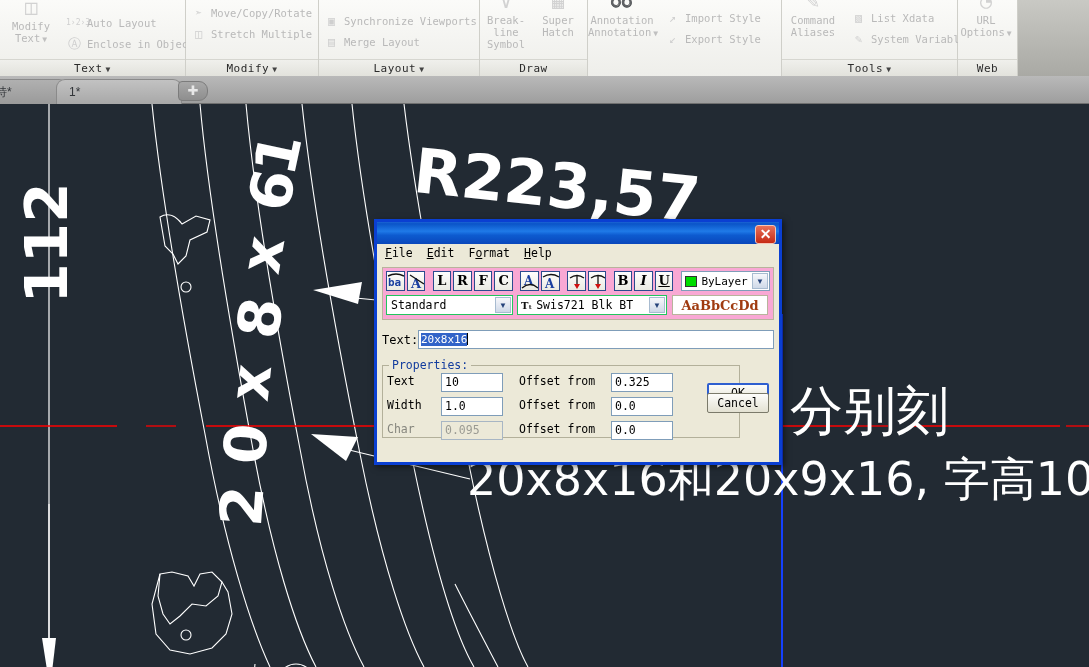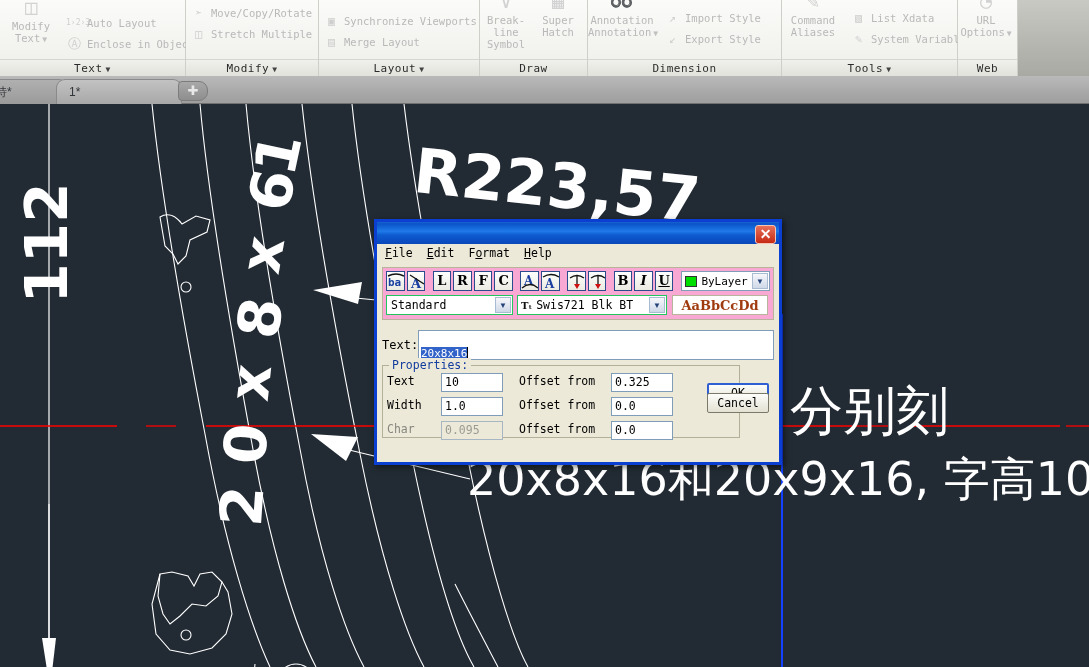--- a/index.html
+++ b/index.html
@@ -320,21 +320,21 @@
     color: #000;
     width: 36px;
   }
   #text-input {
     flex: 1;
     height: 19px;
     border: 1px solid #7f9db9;
     background: #fff;
     font-size: 11px;
     font-family: "DejaVu Sans Mono", monospace;
-    padding: 14px 2px;
+    padding: 0 2px;
     color: #000;
     line-height: 17px;
     position: relative;
   }
   #text-input .sel {
     background: #3163c8;
     color: #fff;
     padding: 0 0px;
   }
   #text-input .caret2 {
@@ -514,23 +514,20 @@
           <div style="margin-left:72px; padding-top:5px;">
             <div class="rib-row">
               <span class="ico plain">↗</span>
               <span>Import Style</span>
             </div>
             <div class="rib-row">
               <span class="ico plain">↙</span>
               <span>Export Style</span>
             </div>
           </div>
-        </div>
-        <div class="rib-panel-title">
-          <span>Dimension</span>
         </div>
       </div>
 
       <div class="rib-panel" style="width:176px">
         <div class="rib-panel-body">
           <div class="rib-btn-big" style="left:0px; top:-12px; width:62px;">
             <span class="gl">✎</span>
             <span>Command</span><br>
             <span>Aliases</span>
           </div>

